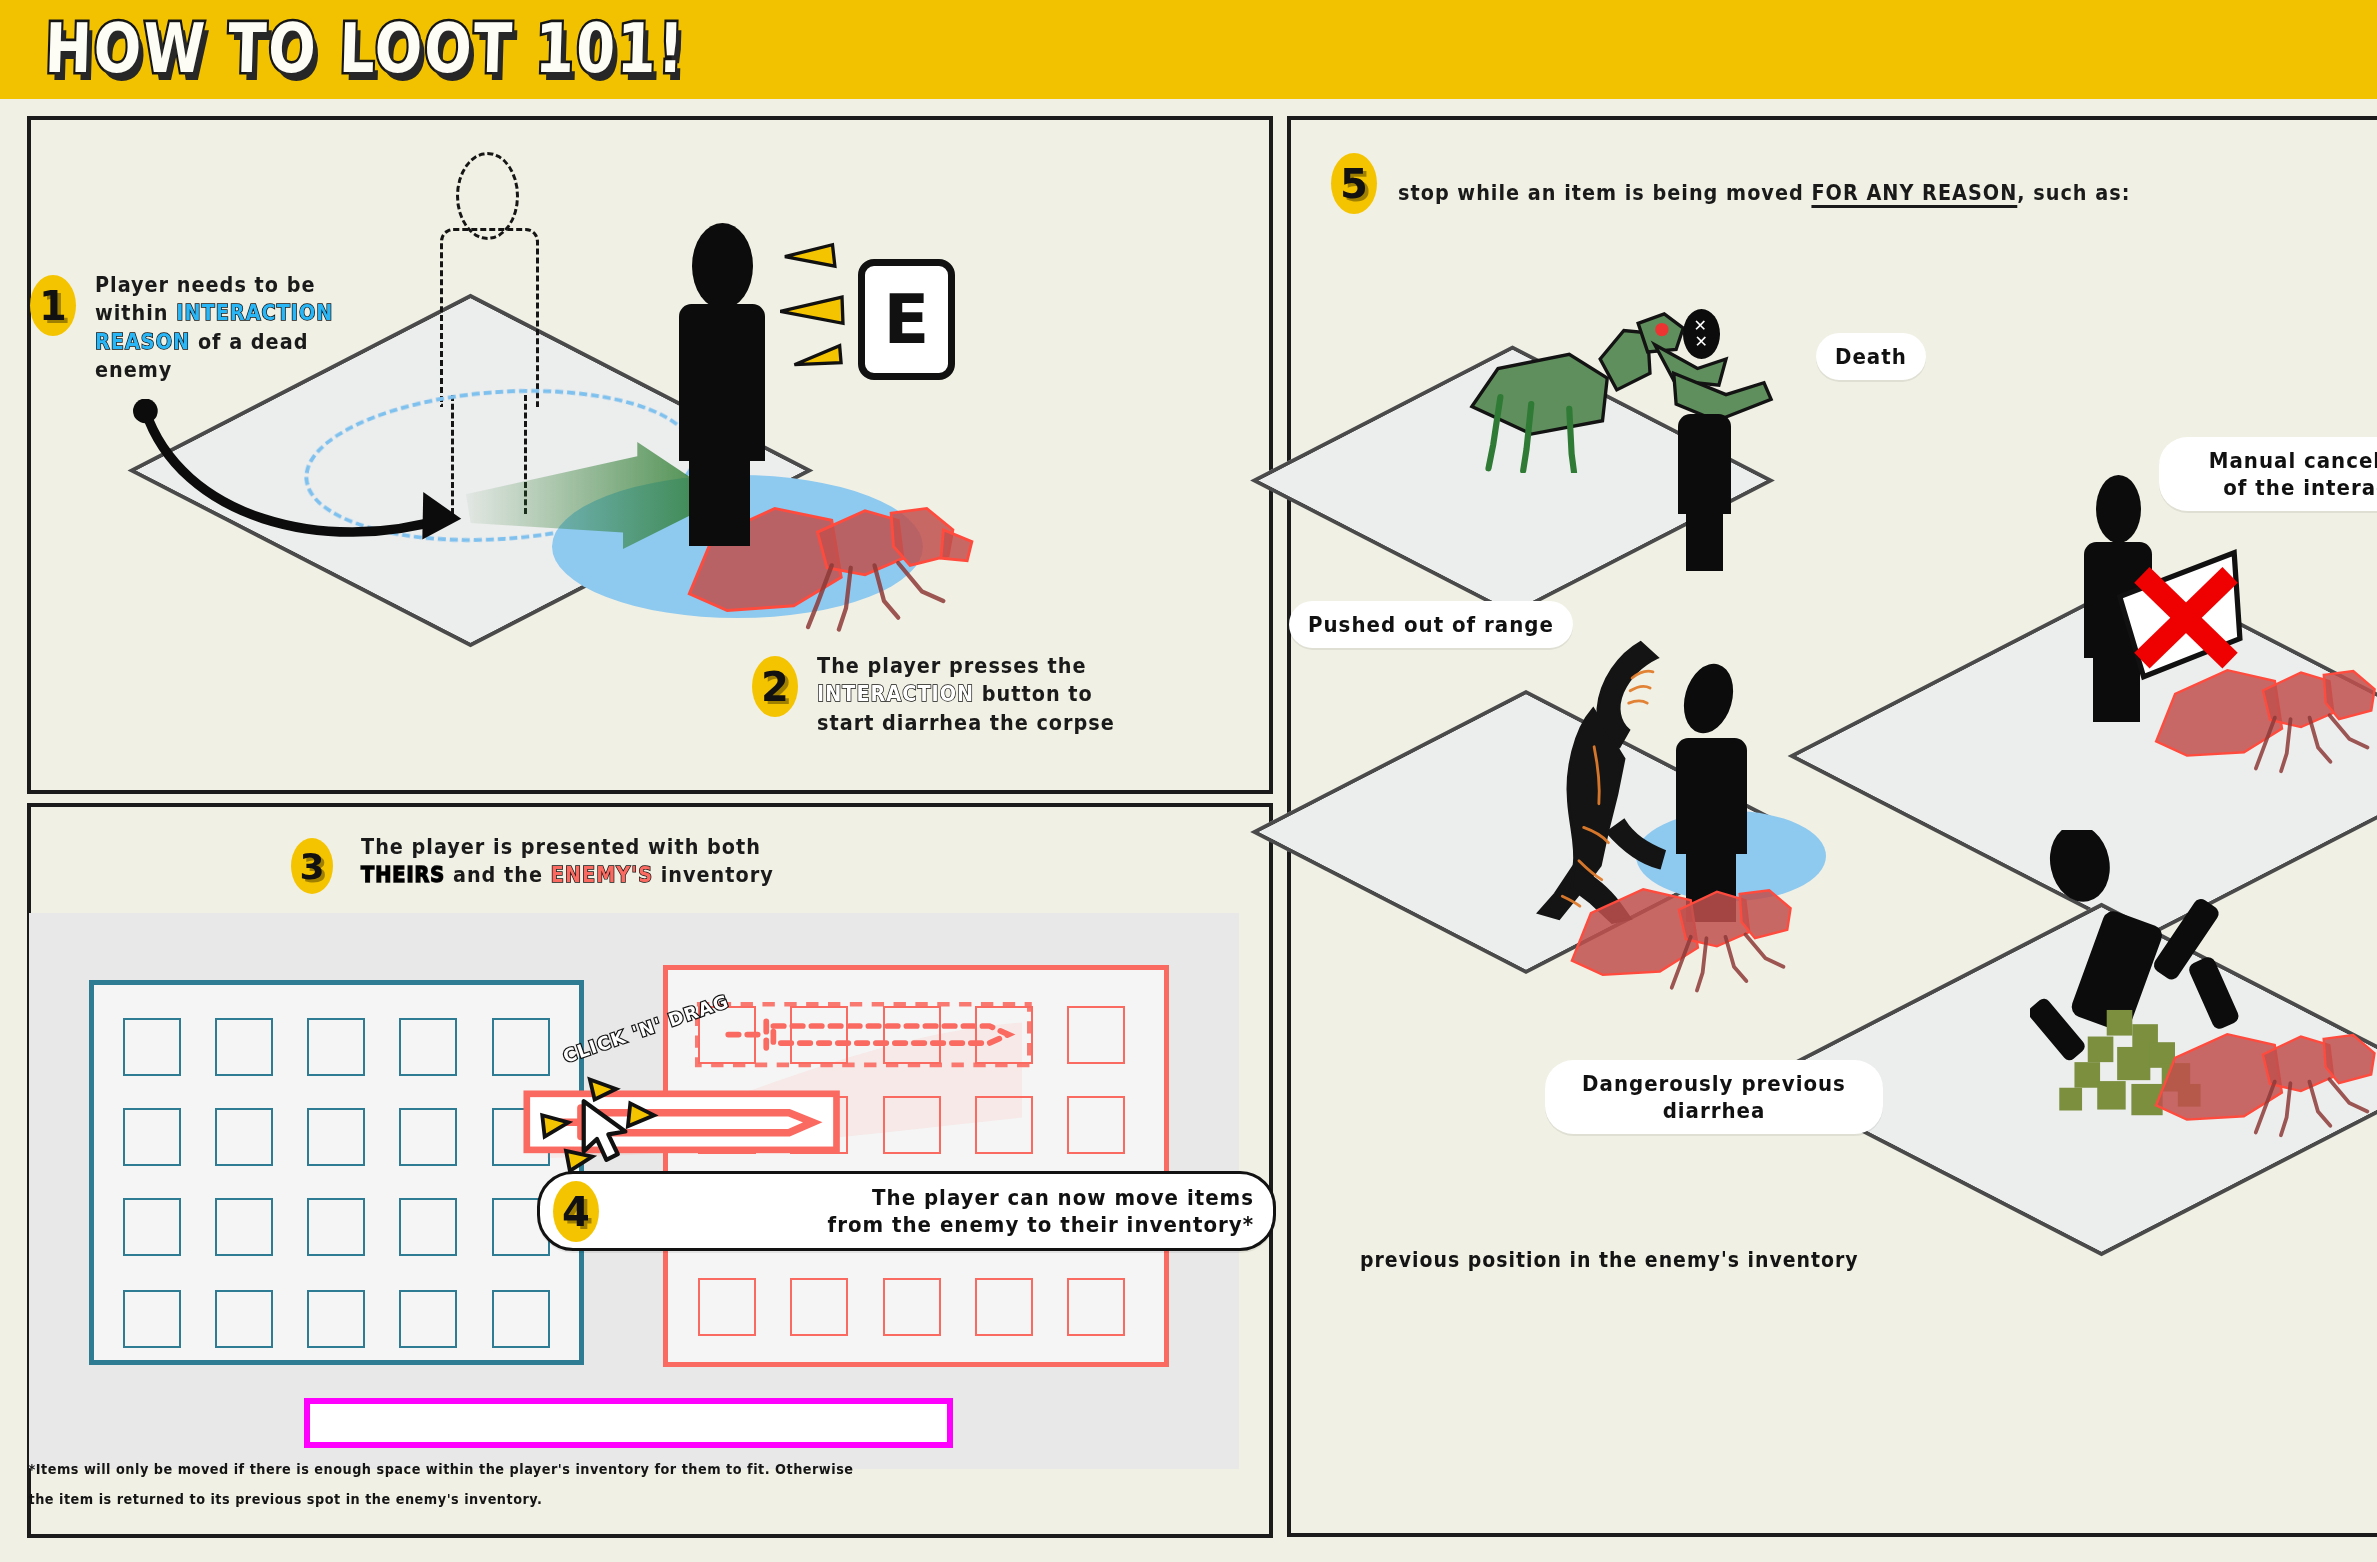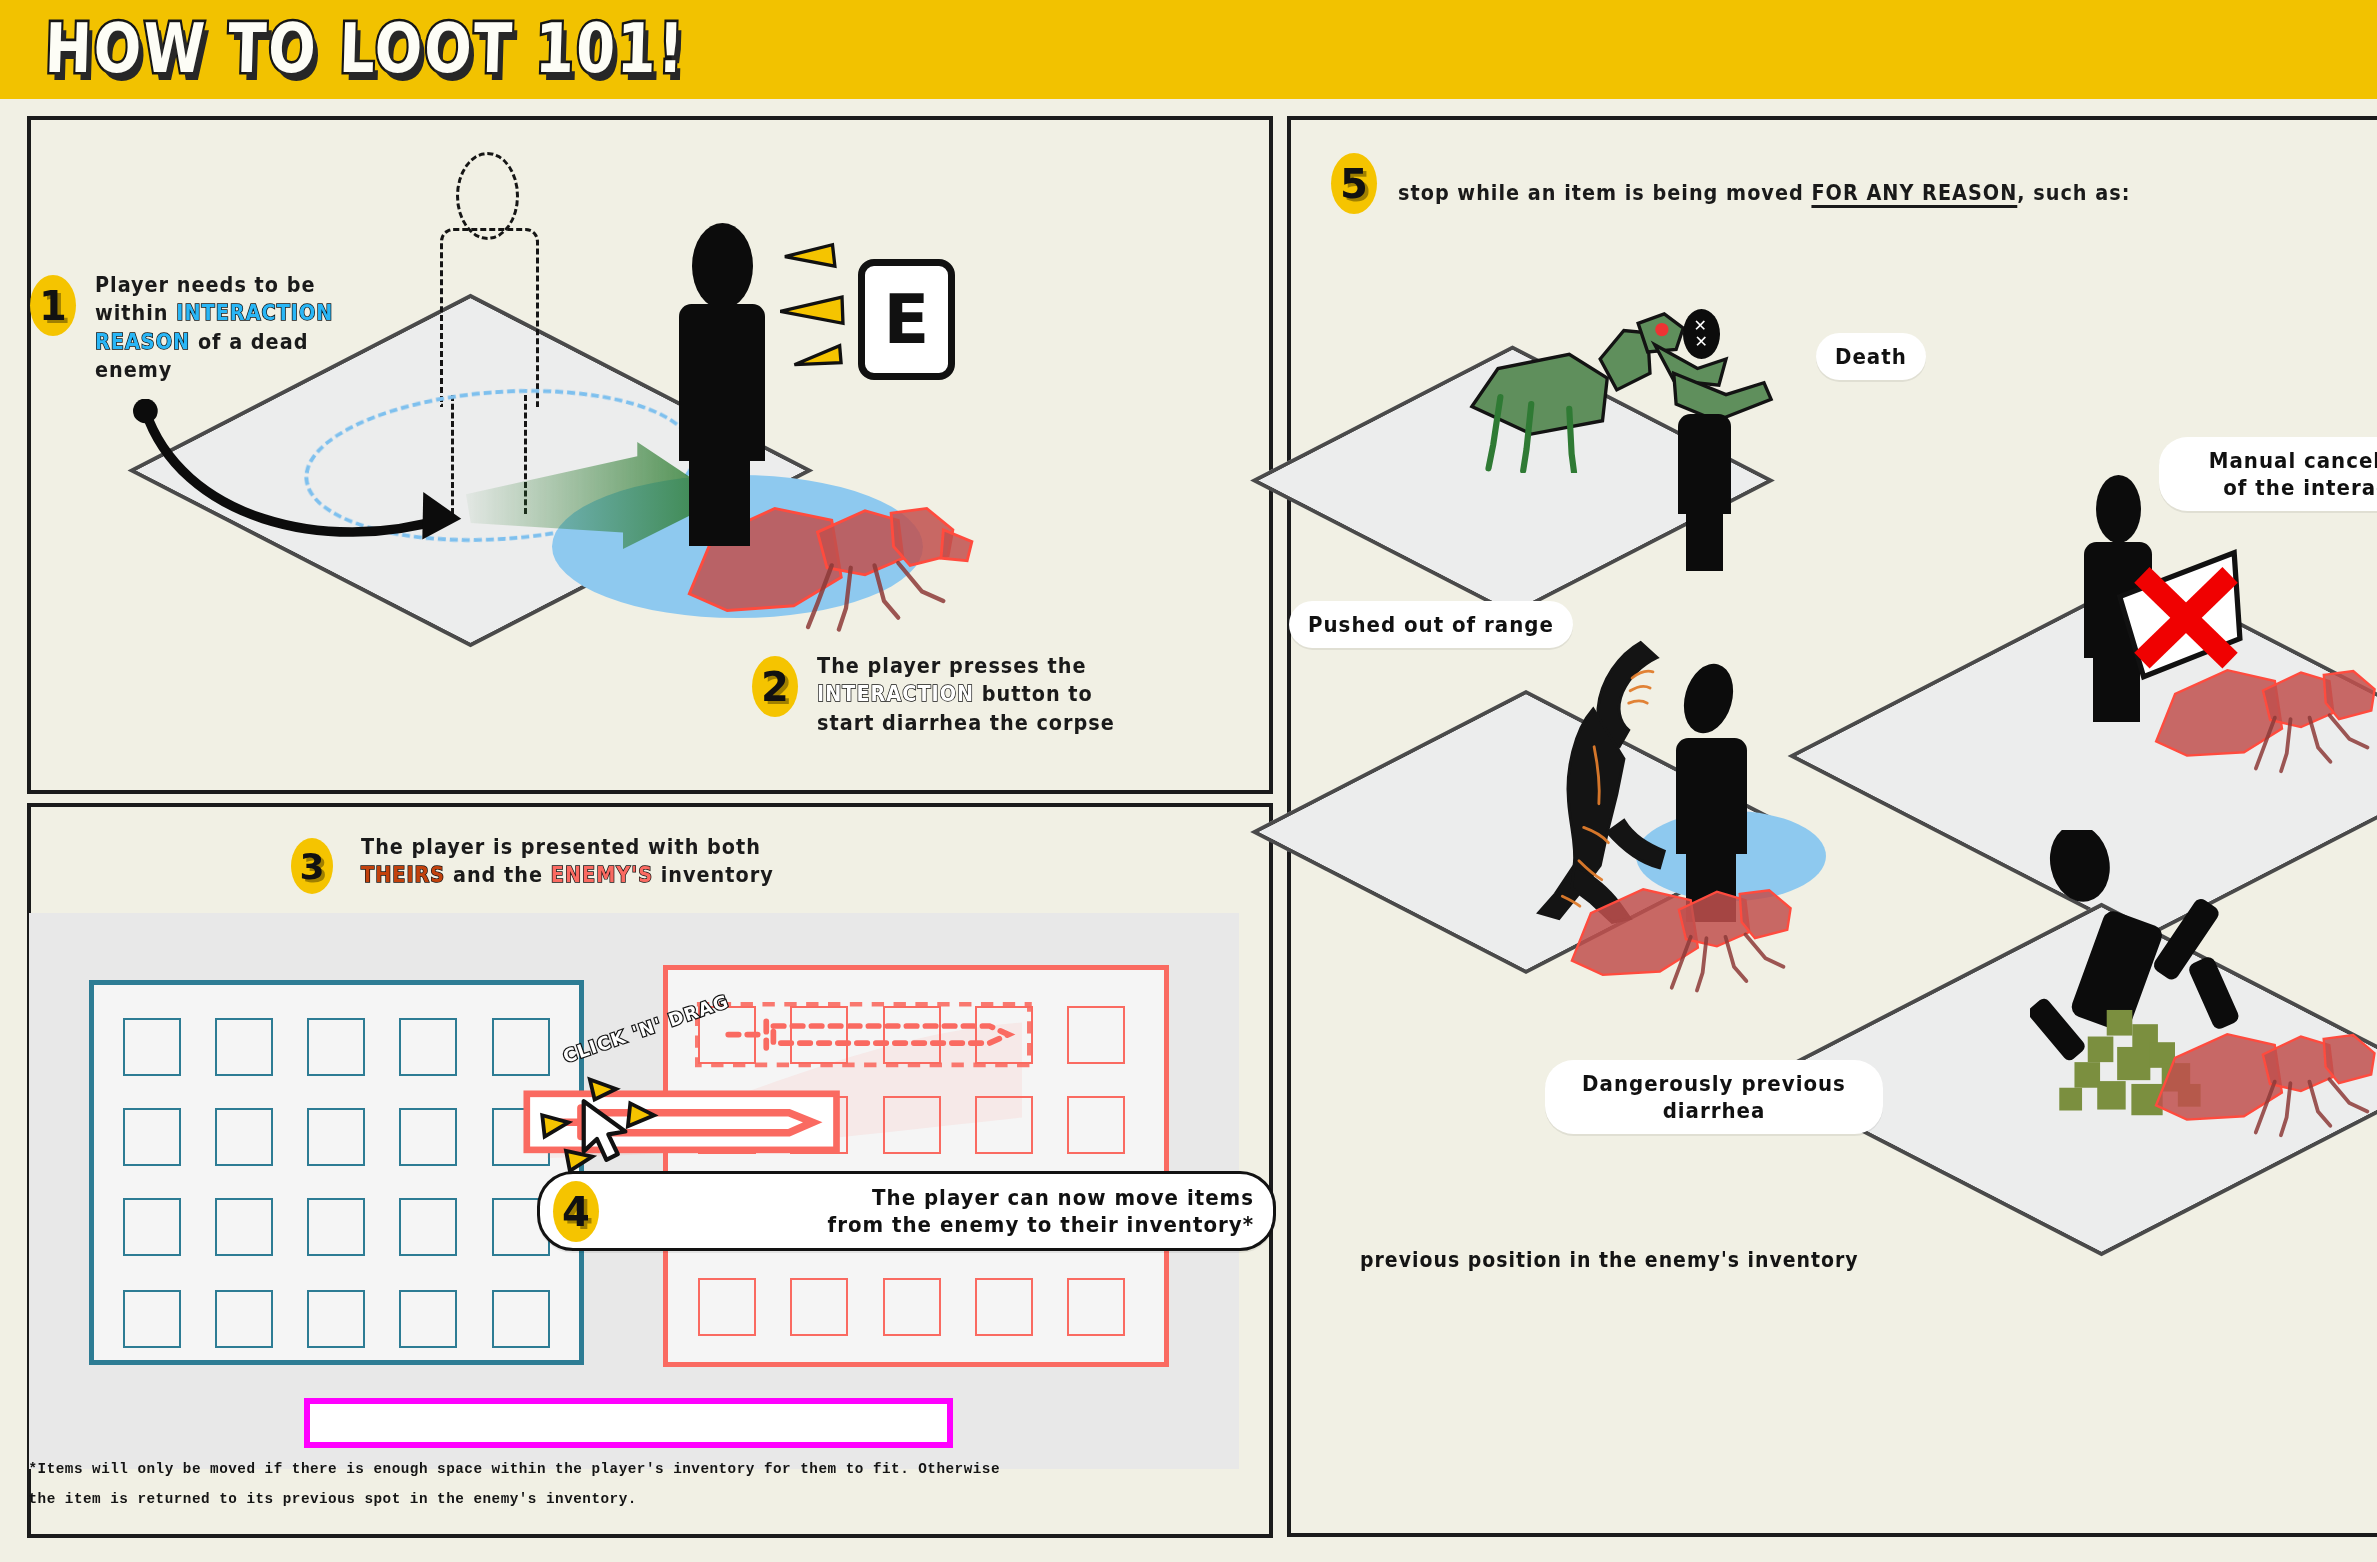--- a/index.html
+++ b/index.html
@@ -48,21 +48,21 @@
     display:flex;align-items:center;justify-content:center;
     font-family:"DejaVu Sans", sans-serif;font-weight:bold;
     font-size:40px;color:#111;
     text-shadow:3.3px 3.3px 0 rgba(0,0,0,.35);
   }
   .badge.small{width:42px;height:56px;font-size:36px;}
 
   .step-text{position:absolute;font-size:21.4px;}
   .hl-cyan{color:#29b6f6;-webkit-text-stroke:1.4px #101010;paint-order:stroke fill;}
   .hl-white{color:#ffffff;-webkit-text-stroke:1.4px #101010;paint-order:stroke fill;}
-  .hl-teal{color:#c2410c;-webkit-text-stroke:1.4px #101010;paint-order:stroke fill;}
+  .hl-teal{color:#000000;-webkit-text-stroke:1.4px #101010;paint-order:stroke fill;}
   .hl-red{color:#fa6a61;-webkit-text-stroke:1.4px #101010;paint-order:stroke fill;}
   .u{ text-decoration:underline; text-decoration-thickness:3.3px; text-underline-offset:4.8px;}
 
   
   .pill{
     position:absolute;background:#fff;border-radius:28.5px;
     padding:9.5px 19px;
     font-family:"DejaVu Sans Condensed","DejaVu Sans", sans-serif;
     font-weight:bold;font-size:22px;letter-spacing:1px;color:#111;
     text-align:center;line-height:1.25;
@@ -342,21 +342,21 @@
 <div class="pill bordered" style="left:537px;top:1171px;width:628px;text-align:right;padding-left:86px;">
   <span>The player can now move items</span><br>
   <span>from the enemy to their inventory*</span>
 </div>
 <div class="badge" style="left:553px;top:1181px;">
   <span>4</span>
 </div>
 
 <div id="hotbar" style="left:304px;top:1398px;width:649px;height:50px;"></div>
 
-<div class="footnote" style="left:28.5px;top:1454px;width:1217px;font-family:Liberation Mono, monospace;">
+<div class="footnote" style="left:28.5px;top:1454px;width:1217px;">
   <span>*Items will only be moved if there is enough space within the player's inventory for them to fit. Otherwise</span><br>
   <span>the item is returned to its previous spot in the enemy's inventory.</span>
 </div>
 
 <div class="frame" id="right-frame"></div>
 
 <div class="badge" style="left:1331px;top:153px;">
   <span>5</span>
 </div>
 <div class="step-text cartoon" style="left:1398px;top:151px;width:1094px;">

